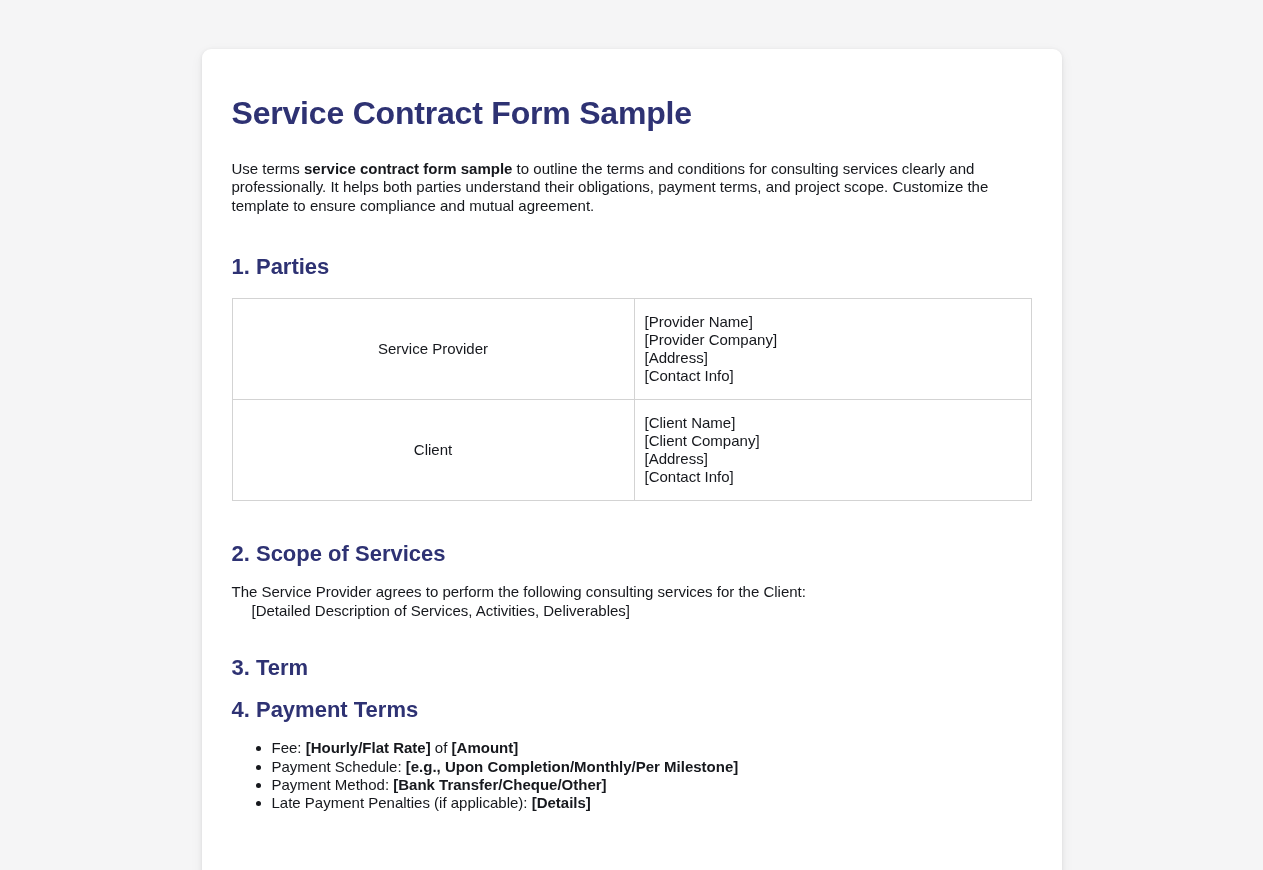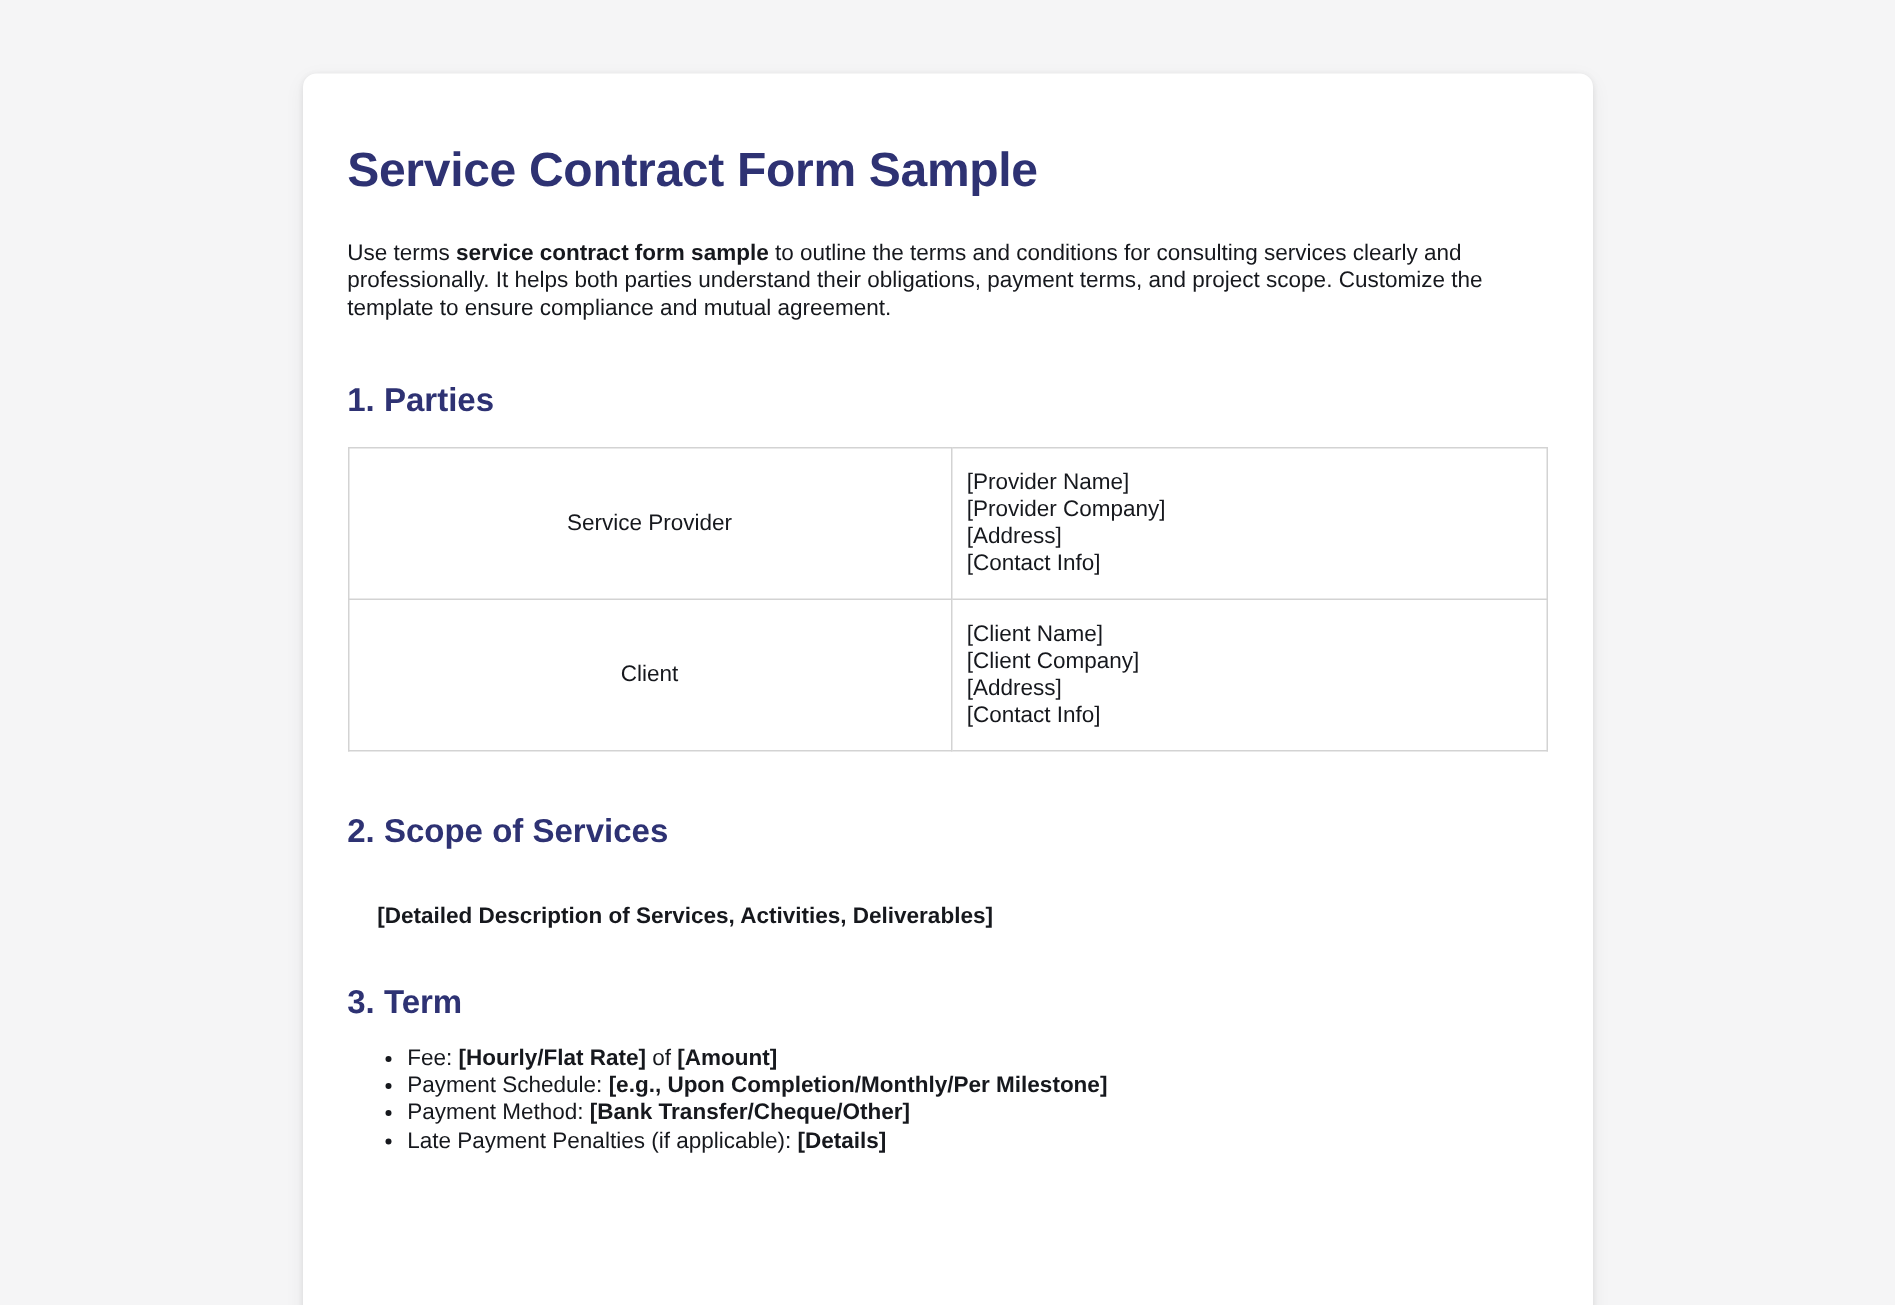--- a/index.html
+++ b/index.html
@@ -79,21 +79,21 @@
   .parties-table td.value-cell {
     padding: 14px 0 14px 10px;
   }
   .value-cell div { line-height: 1.2; }
   .body-text {
     font-size: 15px;
     color: #16181d;
     line-height: 1.24;
     margin: 0 0 34px 0;
   }
-  .body-text b { font-weight: bold; padding-left: 20px; }
+  .body-text b { font-weight: normal; padding-left: 20px; }
   .bullets {
     margin: 0;
     padding-left: 40px;
     font-size: 15px;
     color: #16181d;
   }
   .bullets li {
     line-height: 1.22;
     margin: 0;
   }
@@ -129,24 +129,25 @@
               <div>[Client Name]</div>
               <div>[Client Company]</div>
               <div>[Address]</div>
               <div>[Contact Info]</div>
             </td>
           </tr>
         </tbody>
       </table>
 
       <h2 class="sec-head tight">2. Scope of Services</h2>
-      <p class="body-text"><br><b>[Detailed Description of Services, Activities, Deliverables]</b></p>
+      <p class="body-text"><span>The Service Provider agrees to perform the following consulting services for the Client:</span><br><b>[Detailed Description of Services, Activities, Deliverables]</b></p>
 
       <h2 class="sec-head tight">3. Term</h2>
 
+      <h2 class="sec-head tight">4. Payment Terms</h2>
       <ul class="bullets">
         <li><span>Fee: </span><b>[Hourly/Flat Rate]</b><span> of </span><b>[Amount]</b></li>
         <li><span>Payment Schedule: </span><b>[e.g., Upon Completion/Monthly/Per Milestone]</b><span></span><b></b></li>
         <li><span>Payment Method: </span><b>[Bank Transfer/Cheque/Other]</b><span></span><b></b></li>
         <li><span>Late Payment Penalties (if applicable): </span><b>[Details]</b><span></span><b></b></li>
       </ul>
 
     </div>
   </div>
 </div>

